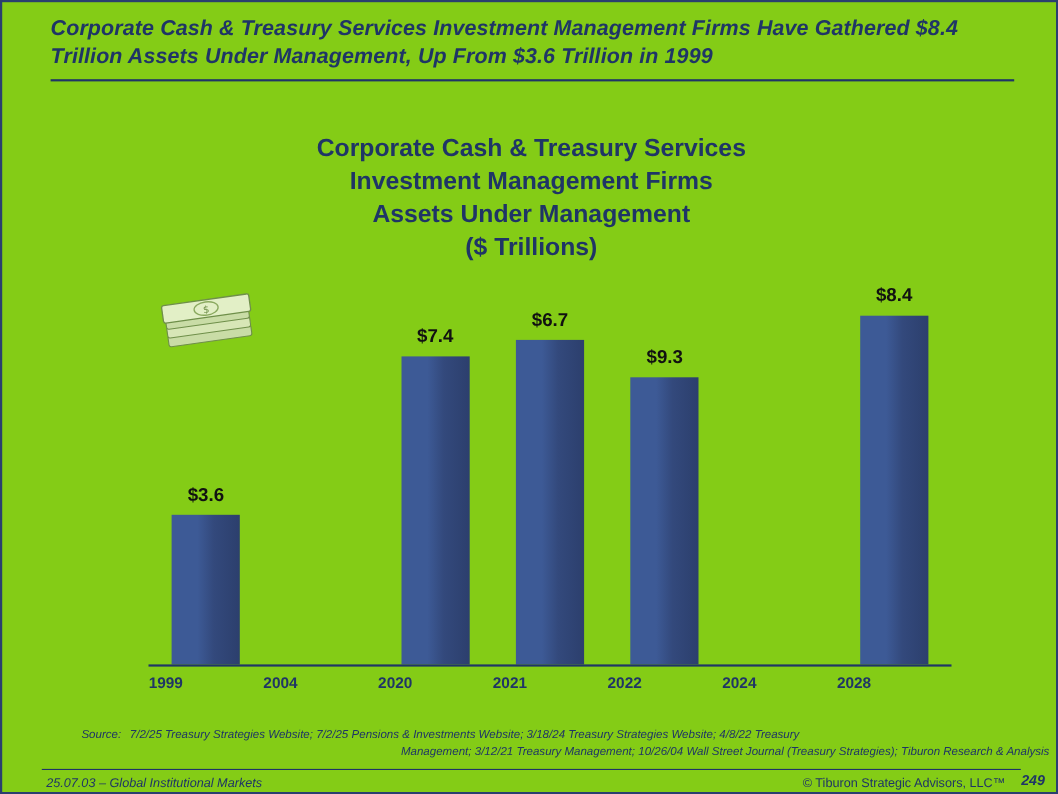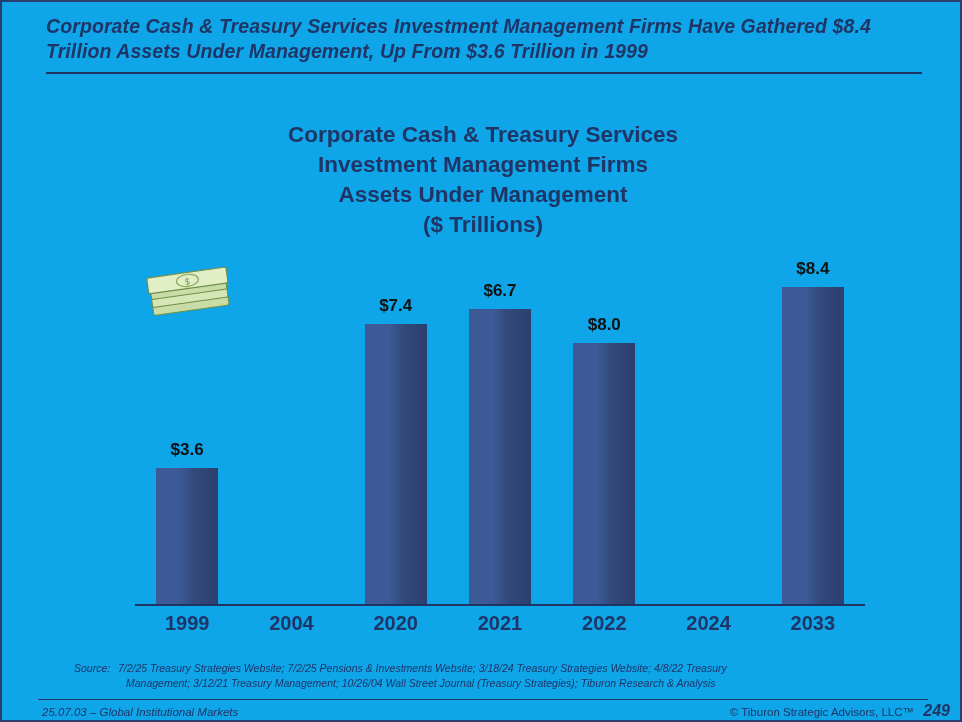--- a/index.html
+++ b/index.html
@@ -11,21 +11,21 @@
     height: 722px;
     font-family: "Liberation Sans", sans-serif;
     background: #ffffff;
   }
   .slide {
     position: relative;
     box-sizing: border-box;
     width: 962px;
     height: 722px;
     border: 2px solid #2a3f6f;
-    background: #0ea5e9;
+    background: #84cc16;
     overflow: hidden;
   }
   .headline {
     position: absolute;
     left: 44px;
     top: 12px;
     width: 880px;
     color: #1f3566;
     font-size: 19.5px;
     font-style: italic;
@@ -103,23 +103,23 @@
     position: absolute;
     left: 133px;
     top: 610px;
     width: 730px;
     height: 30px;
   }
   .x-label {
     position: absolute;
     top: 0;
     width: 104px;
-    text-align: center;
-    color: #1f3566;
-    font-size: 20px;
+    text-align: left;
+    color: #1f3566;
+    font-size: 14px;
     font-weight: bold;
   }
   .money-icon {
     position: absolute;
     left: 142px;
     top: 262px;
     width: 96px;
     height: 70px;
   }
   .source {
@@ -133,20 +133,21 @@
     line-height: 15px;
     margin-left: 28px;
   }
   .source .src-label {
     display: inline-block;
     width: 44px;
   }
   .source .src-line2 {
     display: block;
     padding-left: 52px;
+    text-align: right;
   }
   .footer-rule {
     position: absolute;
     left: 36px;
     top: 697px;
     width: 890px;
     height: 1px;
     background: #1f3566;
   }
   .footer-left {
@@ -163,21 +164,21 @@
     top: 704px;
     color: #1f3566;
     font-size: 11.5px;
     text-align: right;
   }
   .page-num {
     position: absolute;
     right: 10px;
     top: 700px;
     color: #1f3566;
-    font-size: 16px;
+    font-size: 13px;
     font-style: italic;
     font-weight: bold;
   }
 </style>
 </head>
 <body>
 
 <div class="slide">
 
   <div class="headline">Corporate Cash &amp; Treasury Services Investment Management Firms Have Gathered $8.4 Trillion Assets Under Management, Up From $3.6 Trillion in 1999</div>
@@ -199,36 +200,36 @@
         <div class="bar-col" style="left: 208.714px;">
           <div class="bar-rect" style="height: 279.556px;"></div>
           <div class="bar-value" style="bottom: 287.556px;">$7.4</div>
         </div>
         <div class="bar-col" style="left: 313px;">
           <div class="bar-rect" style="height: 294.667px;"></div>
           <div class="bar-value" style="bottom: 302.667px;">$6.7</div>
         </div>
         <div class="bar-col" style="left: 417.286px;">
           <div class="bar-rect" style="height: 260.667px;"></div>
-          <div class="bar-value" style="bottom: 268.667px;">$8.0</div>
+          <div class="bar-value" style="bottom: 268.667px;">$9.3</div>
         </div>
         <div class="bar-col" style="left: 625.857px;">
           <div class="bar-rect" style="height: 317.333px;"></div>
           <div class="bar-value" style="bottom: 325.333px; text-align: center;">$8.4</div>
         </div>
       </div>
     <div class="axis-line"></div>
     <div class="x-labels" id="xlabels">
         <div class="x-label" style="left: 0.142857px;">1999</div>
         <div class="x-label" style="left: 104.429px;">2004</div>
         <div class="x-label" style="left: 208.714px;">2020</div>
         <div class="x-label" style="left: 313px;">2021</div>
         <div class="x-label" style="left: 417.286px;">2022</div>
         <div class="x-label" style="left: 521.571px;">2024</div>
-        <div class="x-label" style="left: 625.857px;">2033</div>
+        <div class="x-label" style="left: 625.857px;">2028</div>
       </div>
 
     <svg class="money-icon" viewBox="0 0 96 70">
       <g transform="rotate(-8 48 35)">
         <rect x="8" y="36" width="76" height="10" rx="2" fill="#c9dca6" stroke="#6f8f4a" stroke-width="1"></rect>
         <rect x="8" y="28" width="76" height="10" rx="2" fill="#d7e6b6" stroke="#6f8f4a" stroke-width="1"></rect>
         <rect x="8" y="20" width="76" height="10" rx="2" fill="#c9dca6" stroke="#6f8f4a" stroke-width="1"></rect>
         <rect x="6" y="8" width="80" height="16" rx="2" fill="#e2efc6" stroke="#6f8f4a" stroke-width="1.2"></rect>
         <ellipse cx="46" cy="16" rx="11" ry="6" fill="none" stroke="#8aa95f" stroke-width="1.2"></ellipse>
         <text x="46" y="20" font-size="9" font-family="DejaVu Sans, sans-serif" fill="#6f8f4a" text-anchor="middle">$</text>

